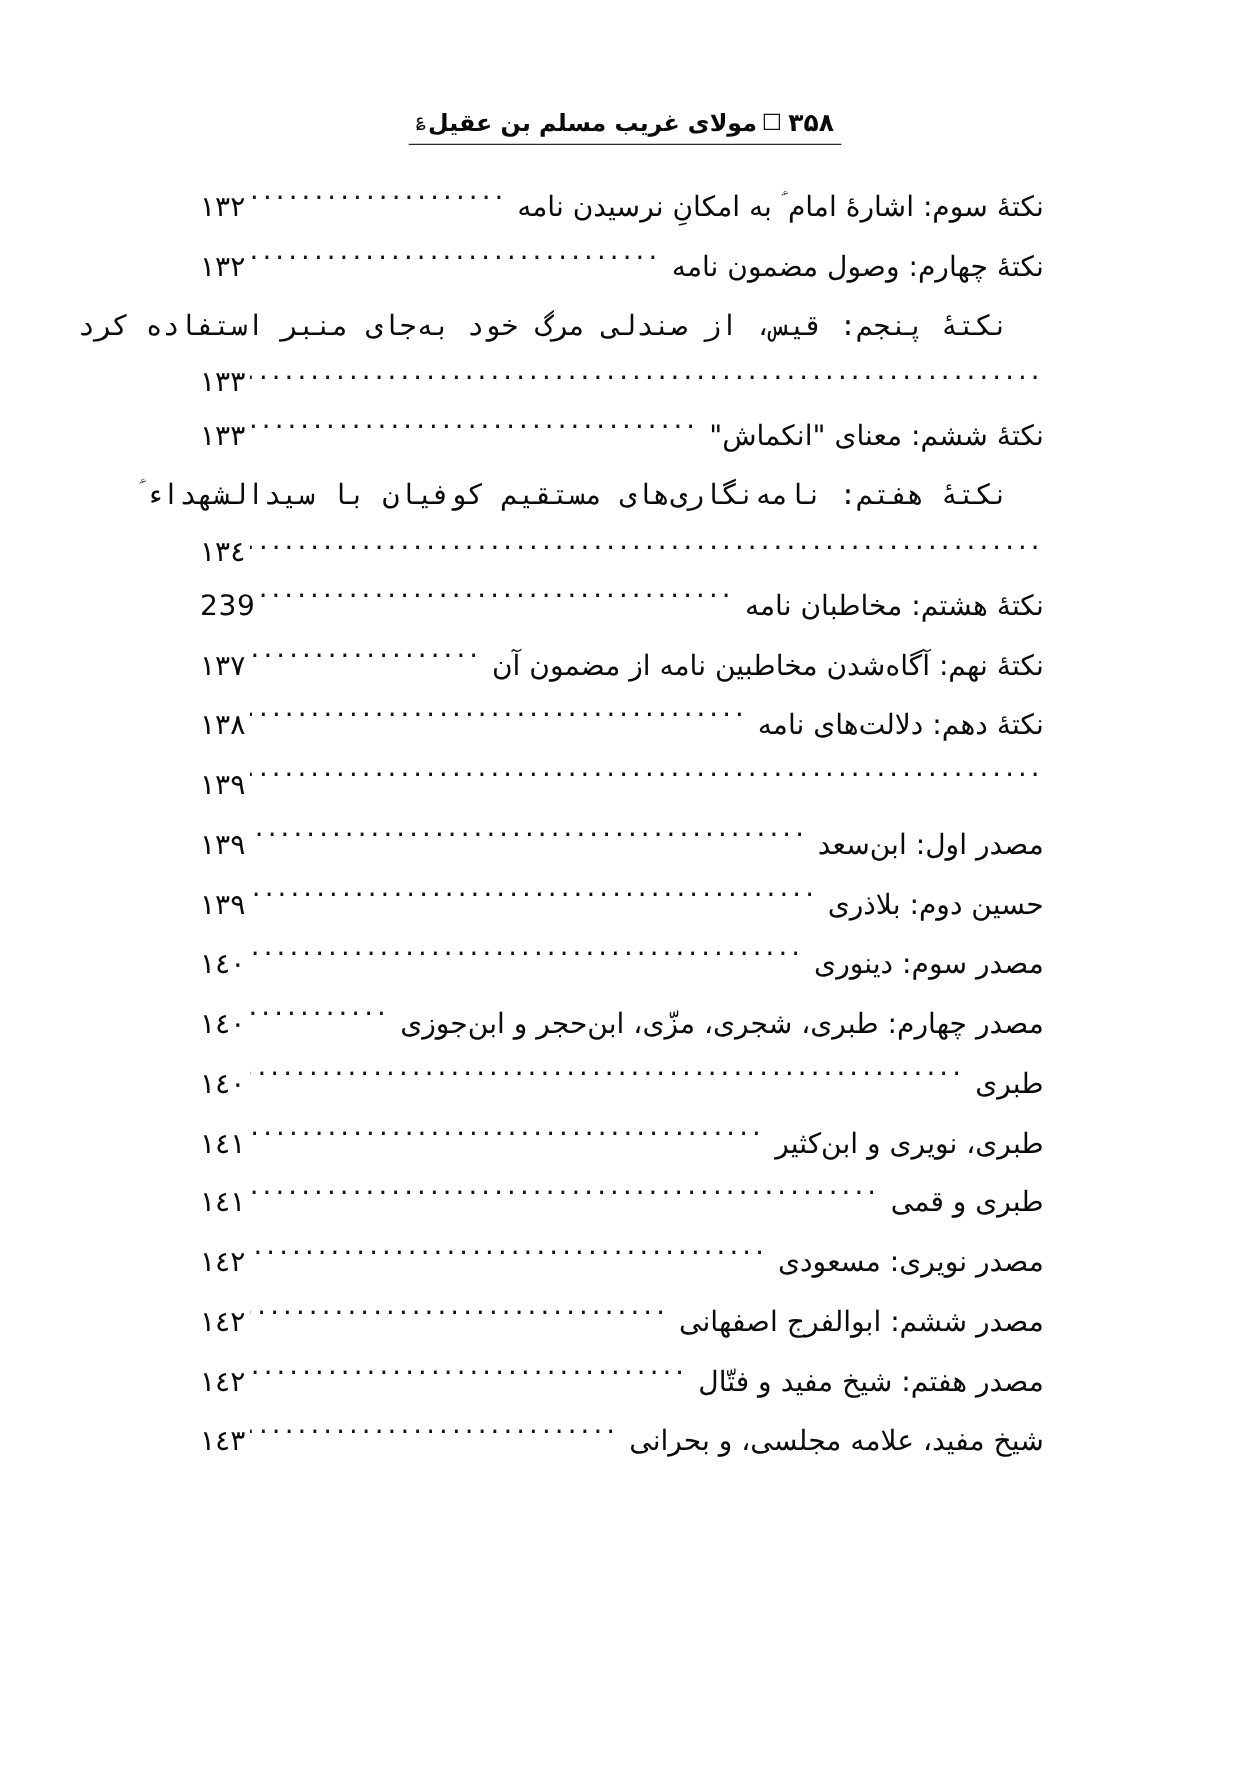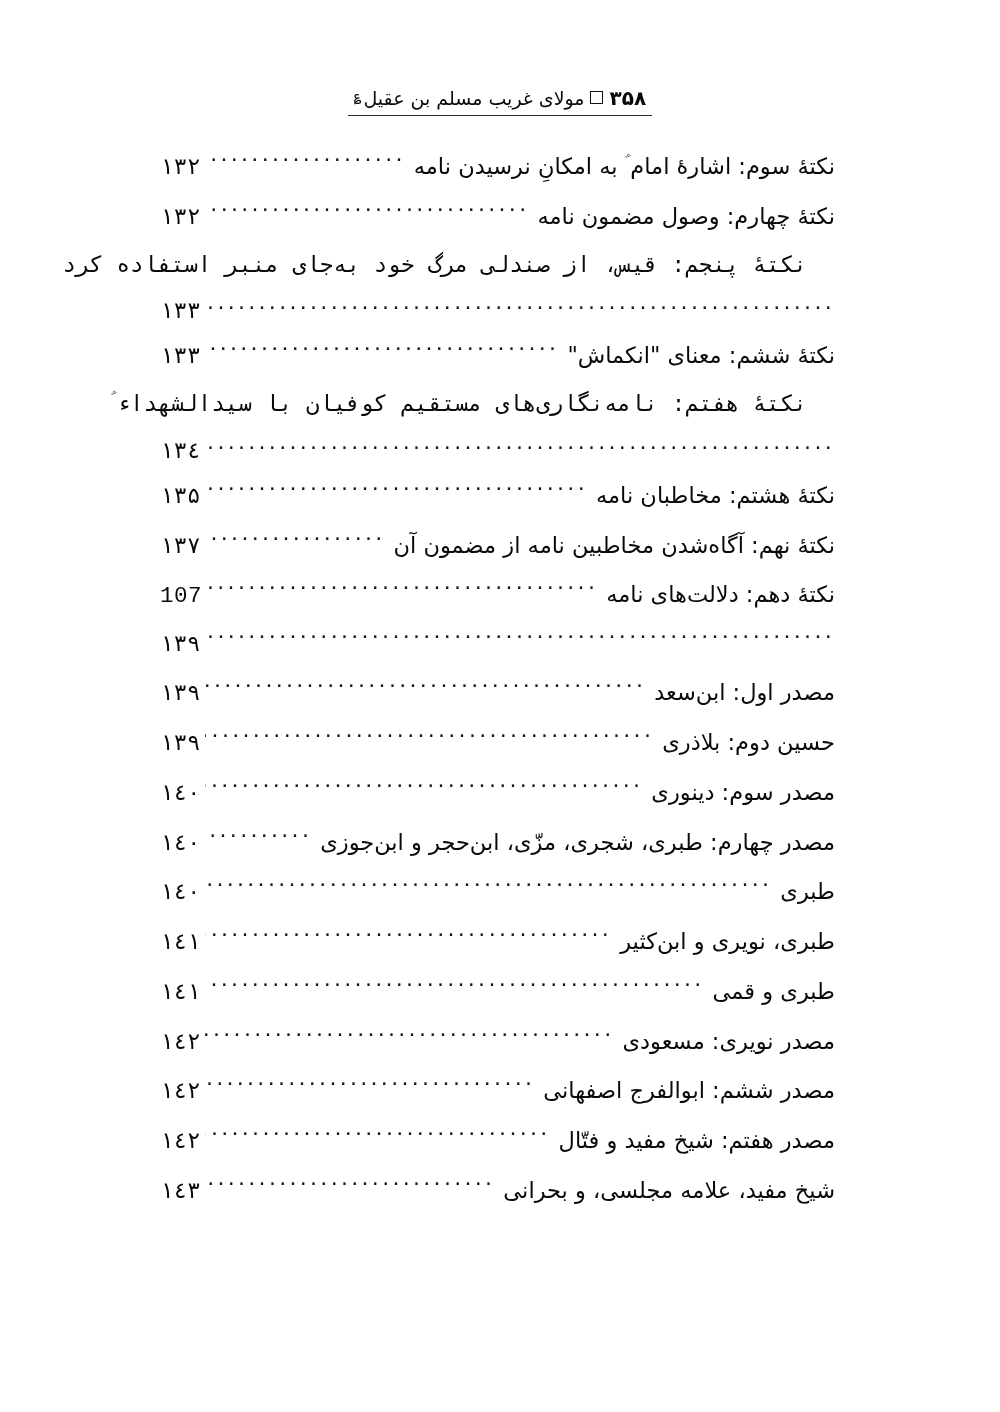--- a/index.html
+++ b/index.html
@@ -43,21 +43,21 @@
   .page-header .hdr-sq {
     display: inline-block;
     width: 11px;
     height: 11px;
     border: 1.6px solid #111;
     margin: 0 7px 0 5px;
     vertical-align: 1px;
   }
   .page-header .hdr-title {
     font-size: 19px;
-    font-weight: 400;
+    font-weight: 700;
   }
   .page-header .hdr-hon {
     font-size: 13px;
     vertical-align: 5px;
     margin-right: 2px;
     font-weight: 400;
   }
 
   
   .toc {
@@ -102,21 +102,20 @@
     letter-spacing: 3.3px;
     font-size: 22px;
     white-space: nowrap;
     color: #141414;
   }
   .entry-page {
     flex: 0 0 auto;
     padding-right: 4px;
     font-size: 22.5px;
     letter-spacing: 0.5px;
-    font-family: Liberation Mono, monospace;
   }
 
   
   .entry-wrap .wrap-first {
     font-size: 22.5px;
     line-height: 1.5;
     text-align: right;
     padding-right: 28px;
     white-space: nowrap;
     margin-bottom: 14px;
@@ -176,35 +175,35 @@
         <div class="wrap-first">نکتهٔ هفتم: نامه‌نگاری‌های مستقیم کوفیان با سیدالشهداء ؑ</div>
         <div class="wrap-second">
           <span class="leader"></span>
           <span class="entry-page">۱۳٤</span>
         </div>
       </div>
       <div class="toc-entry">
         <div class="entry-line">
           <span class="entry-title">نکتهٔ هشتم: مخاطبان نامه</span>
           <span class="leader"></span>
-          <span class="entry-page">۱۳۵</span>
+          <span class="entry-page">239</span>
         </div>
       </div>
       <div class="toc-entry">
         <div class="entry-line">
           <span class="entry-title">نکتهٔ نهم: آگاه‌شدن مخاطبین نامه از مضمون آن</span>
           <span class="leader"></span>
           <span class="entry-page">۱۳۷</span>
         </div>
       </div>
       <div class="toc-entry">
         <div class="entry-line">
           <span class="entry-title">نکتهٔ دهم: دلالت‌های نامه</span>
           <span class="leader"></span>
-          <span class="entry-page">107</span>
+          <span class="entry-page">۱۳۸</span>
         </div>
       </div>
       <div class="toc-entry">
         <div class="entry-line">
           <span class="leader"></span>
           <span class="entry-page">۱۳۹</span>
         </div>
       </div>
       <div class="toc-entry">
         <div class="entry-line">

